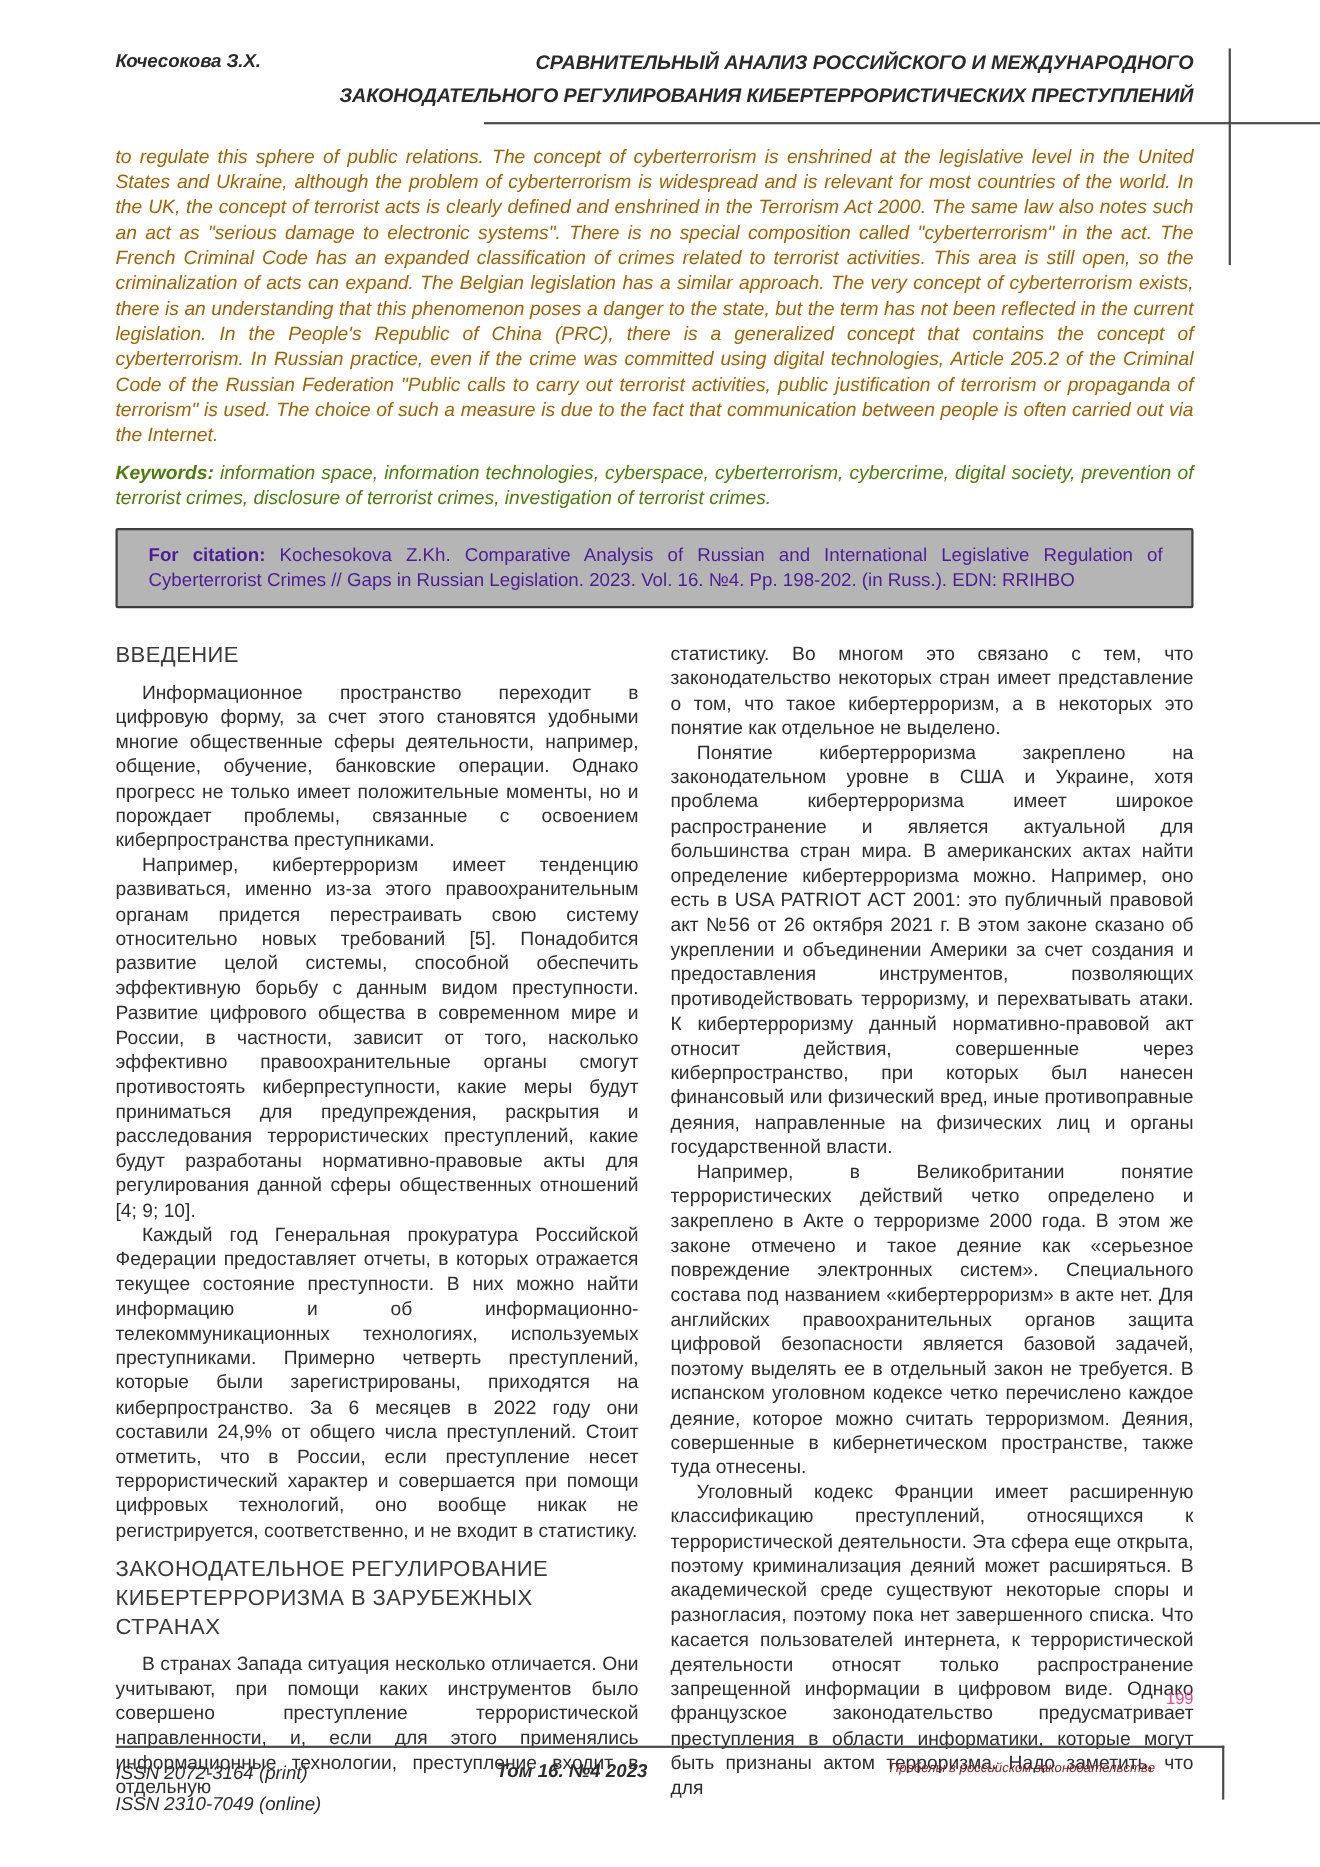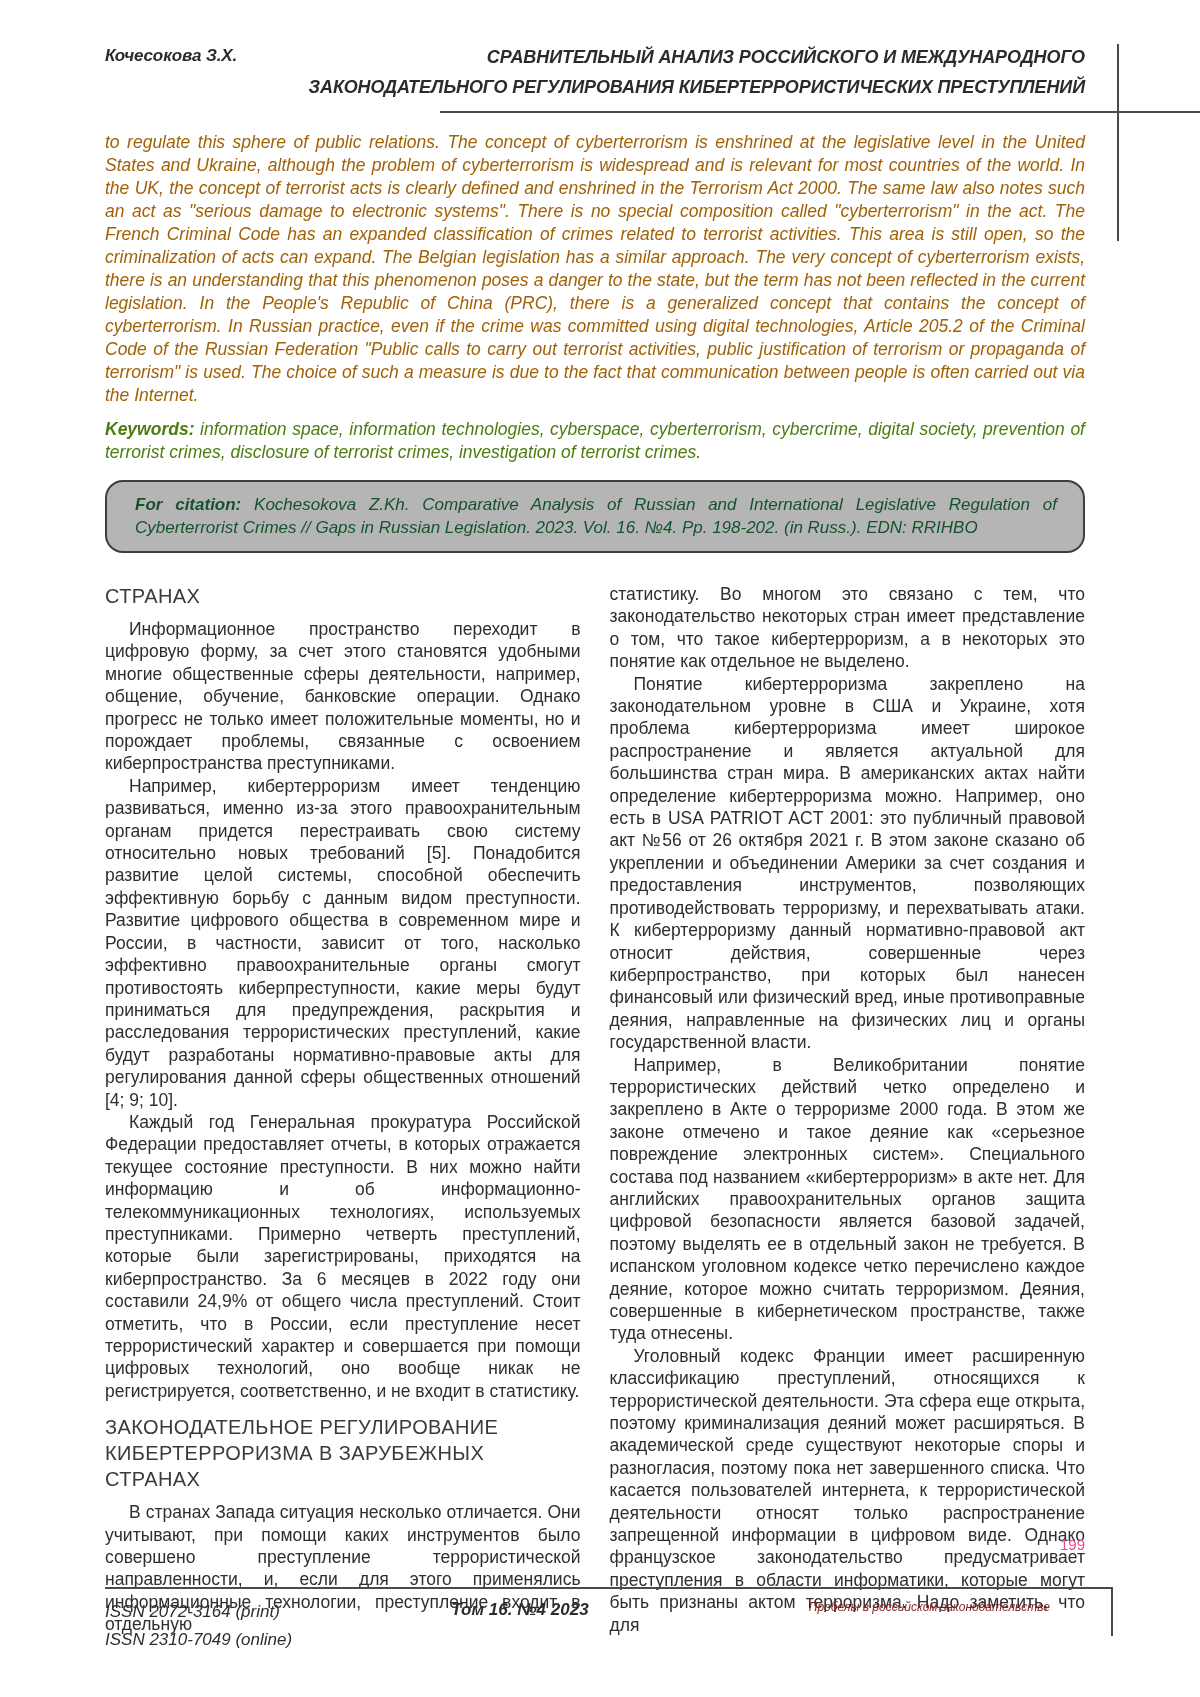--- a/index.html
+++ b/index.html
@@ -32,24 +32,24 @@
   }
   .keywords{
     position:absolute;left:105px;top:418px;width:980px;
     font-size:17.5px;font-style:italic;line-height:23px;
     text-align:justify;color:#4d7c0f;
   }
   .kw-label{font-weight:700;}
   
   .citation-box{
     position:absolute;left:105px;top:480px;width:980px;box-sizing:border-box;
-    background:#b5b5b5;border:2px solid #3e3e3e;border-radius:18px;
+    background:#b5b5b5;border:2px solid #3e3e3e;border-radius:2px;
     padding:11px 26px 12px 28px;
-    font-size:17px;font-style:italic;line-height:23px;
-    text-align:justify;color:#14532d;
+    font-size:17px;line-height:23px;
+    text-align:justify;color:#4c1d95;
   }
   .cit-label{font-weight:700;}
   
   .columns{
     position:absolute;left:105px;top:583px;width:980px;
     display:flex;gap:29px;
   }
   .col{width:calc((100% - 29px)/2);}
   .col p{
     margin:0;font-size:17.5px;line-height:22.4px;
@@ -96,21 +96,21 @@
   <div class="rule-top-vert"></div>
 
   <div class="abstract">to regulate this sphere of public relations. The concept of cyberterrorism is enshrined at the legislative level in the United States and Ukraine, although the problem of cyberterrorism is widespread and is relevant for most countries of the world. In the UK, the concept of terrorist acts is clearly defined and enshrined in the Terrorism Act 2000. The same law also notes such an act as "serious damage to electronic systems". There is no special composition called "cyberterrorism" in the act. The French Criminal Code has an expanded classification of crimes related to terrorist activities. This area is still open, so the criminalization of acts can expand. The Belgian legislation has a similar approach. The very concept of cyberterrorism exists, there is an understanding that this phenomenon poses a danger to the state, but the term has not been reflected in the current legislation. In the People's Republic of China (PRC), there is a generalized concept that contains the concept of cyberterrorism. In Russian practice, even if the crime was committed using digital technologies, Article 205.2 of the Criminal Code of the Russian Federation "Public calls to carry out terrorist activities, public justification of terrorism or propaganda of terrorism" is used. The choice of such a measure is due to the fact that communication between people is often carried out via the Internet.</div>
 
   <div class="keywords"><span class="kw-label">Keywords:</span><span> information space, information technologies, cyberspace, cyberterrorism, cybercrime, digital society, prevention of terrorist crimes, disclosure of terrorist crimes, investigation of terrorist crimes.</span></div>
 
   <div class="citation-box"><span class="cit-label">For citation:</span><span> Kochesokova Z.Kh. Comparative Analysis of Russian and International Legislative Regulation of Cyberterrorist Crimes // Gaps in Russian Legislation. 2023. Vol. 16. №4. Pp. 198-202. (in Russ.). EDN: RRIHBO</span></div>
 
   <div class="columns">
     <div class="col">
-      <h2>СТРАНАХ</h2>
+      <h2>ВВЕДЕНИЕ</h2>
       <p class="indent">Информационное пространство переходит в цифровую форму, за счет этого становятся удобными многие общественные сферы деятельности, например, общение, обучение, банковские операции. Однако прогресс не только имеет положительные моменты, но и порождает проблемы, связанные с освоением киберпространства преступниками.</p>
       <p class="indent">Например, кибертерроризм имеет тенденцию развиваться, именно из-за этого правоохранительным органам придется перестраивать свою систему относительно новых требований [5]. Понадобится развитие целой системы, способной обеспечить эффективную борьбу с данным видом преступности. Развитие цифрового общества в современном мире и России, в частности, зависит от того, насколько эффективно правоохранительные органы смогут противостоять киберпреступности, какие меры будут приниматься для предупреждения, раскрытия и расследования террористических преступлений, какие будут разработаны нормативно-правовые акты для регулирования данной сферы общественных отношений [4; 9; 10].</p>
       <p class="indent">Каждый год Генеральная прокуратура Российской Федерации предоставляет отчеты, в которых отражается текущее состояние преступности. В них можно найти информацию и об информационно-телекоммуникационных технологиях, используемых преступниками. Примерно четверть преступлений, которые были зарегистрированы, приходятся на киберпространство. За 6 месяцев в 2022 году они составили 24,9% от общего числа преступлений. Стоит отметить, что в России, если преступление несет террористический характер и совершается при помощи цифровых технологий, оно вообще никак не регистрируется, соответственно, и не входит в статистику.</p>
       <h2 class="second">ЗАКОНОДАТЕЛЬНОЕ РЕГУЛИРОВАНИЕ КИБЕРТЕРРОРИЗМА В ЗАРУБЕЖНЫХ СТРАНАХ</h2>
       <p class="indent">В странах Запада ситуация несколько отличается. Они учитывают, при помощи каких инструментов было совершено преступление террористической направленности, и, если для этого применялись информационные технологии, преступление входит в отдельную</p>
     </div>
     <div class="col">
       <p>статистику. Во многом это связано с тем, что законодательство некоторых стран имеет представление о том, что такое кибертерроризм, а в некоторых это понятие как отдельное не выделено.</p>
       <p class="indent">Понятие кибертерроризма закреплено на законодательном уровне в США и Украине, хотя проблема кибертерроризма имеет широкое распространение и является актуальной для большинства стран мира. В американских актах найти определение кибертерроризма можно. Например, оно есть в USA PATRIOT ACT 2001: это публичный правовой акт №56 от 26 октября 2021 г. В этом законе сказано об укреплении и объединении Америки за счет создания и предоставления инструментов, позволяющих противодействовать терроризму, и перехватывать атаки. К кибертерроризму данный нормативно-правовой акт относит действия, совершенные через киберпространство, при которых был нанесен финансовый или физический вред, иные противоправные деяния, направленные на физических лиц и органы государственной власти.</p>
       <p class="indent">Например, в Великобритании понятие террористических действий четко определено и закреплено в Акте о терроризме 2000 года. В этом же законе отмечено и такое деяние как «серьезное повреждение электронных систем». Специального состава под названием «кибертерроризм» в акте нет. Для английских правоохранительных органов защита цифровой безопасности является базовой задачей, поэтому выделять ее в отдельный закон не требуется. В испанском уголовном кодексе четко перечислено каждое деяние, которое можно считать терроризмом. Деяния, совершенные в кибернетическом пространстве, также туда отнесены.</p>

